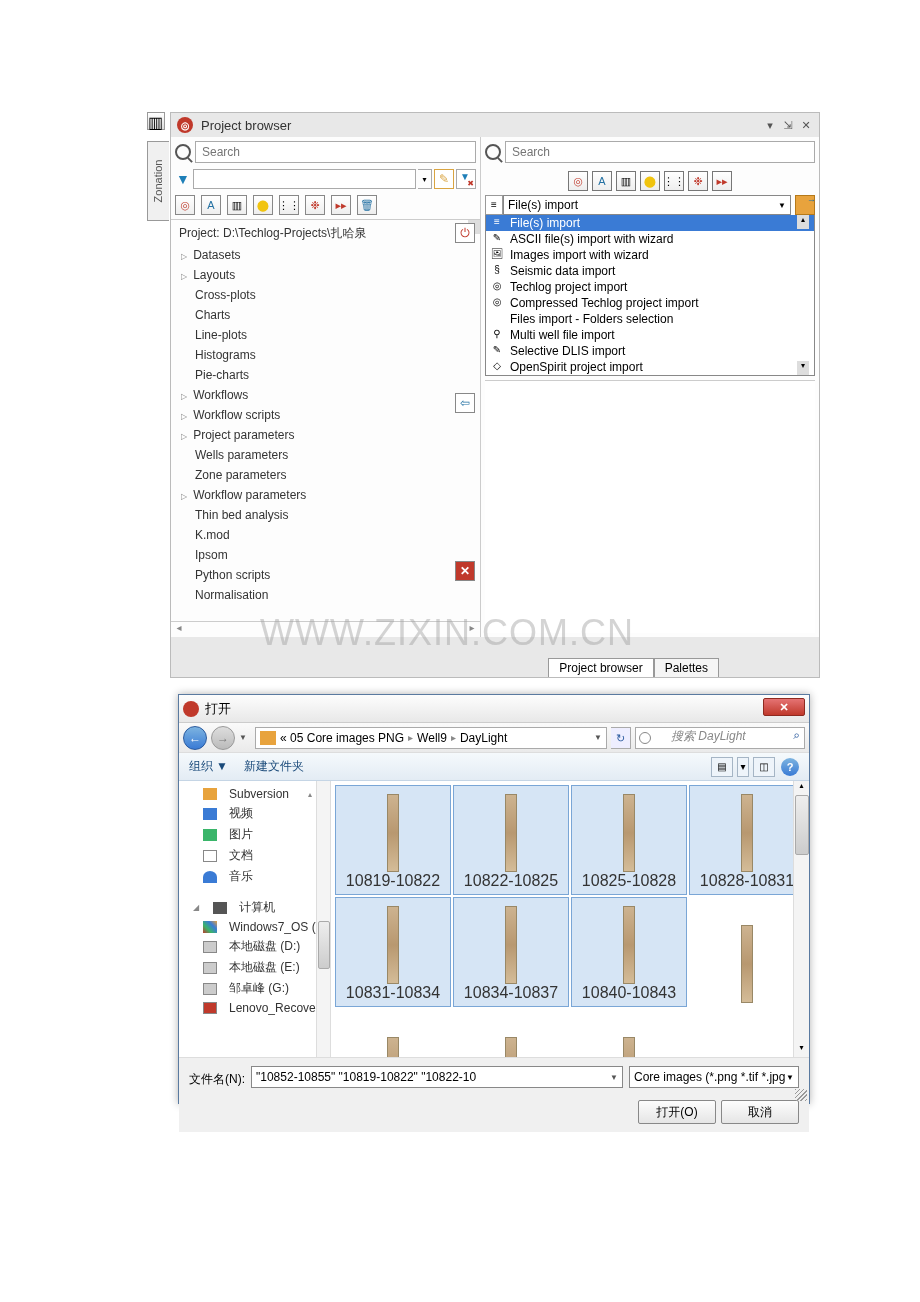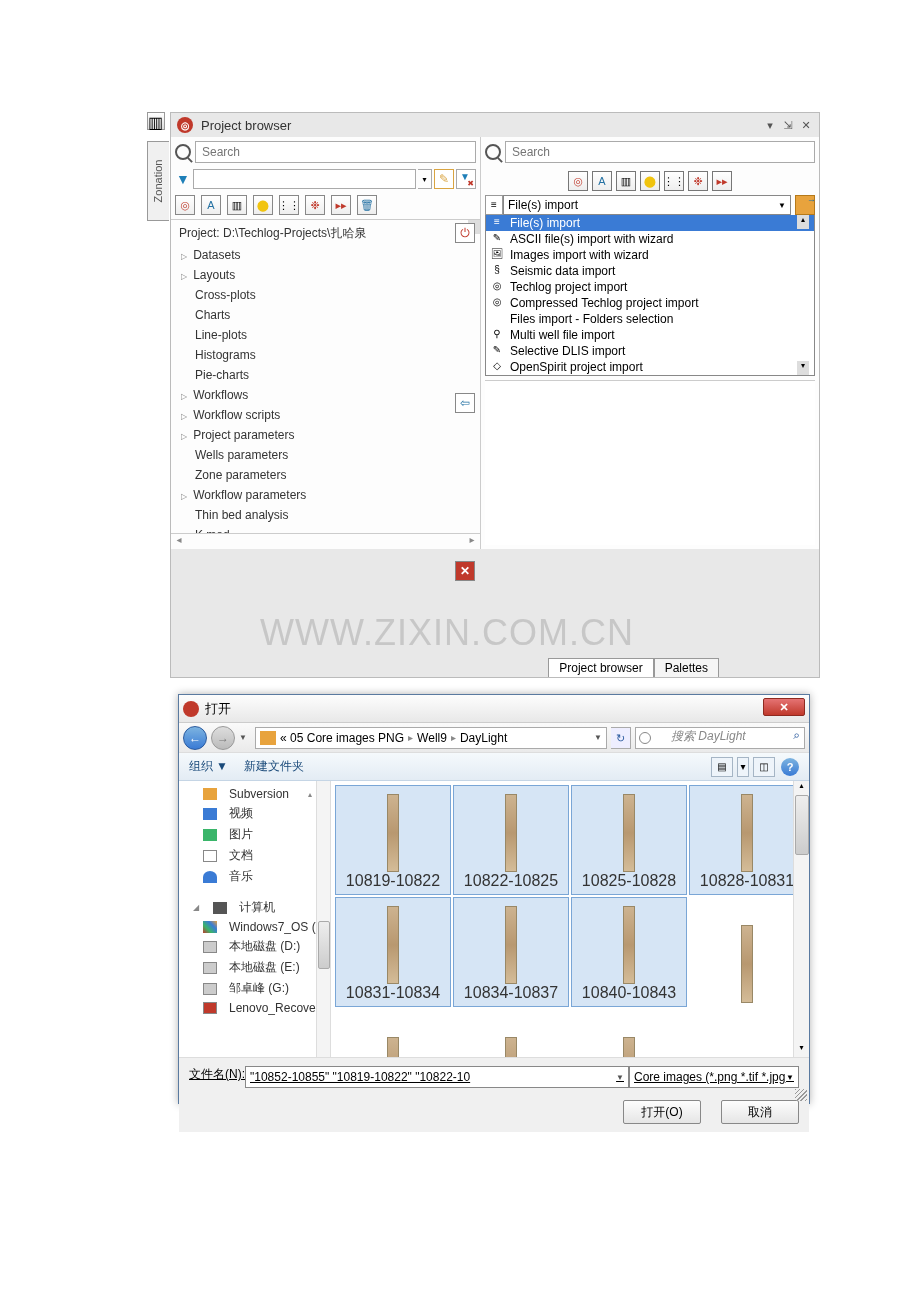--- a/index.html
+++ b/index.html
@@ -9,21 +9,21 @@
 .app-panel { position: absolute; left: 170px; top: 112px; width: 650px; height: 566px; background: #e8e8e8; border: 1px solid #bbb; }
 .sidebar-tab { position: absolute; left: -24px; top: 10px; width: 22px; height: 80px; background: #f0f0f0; border: 1px solid #999; border-right: none; display: flex; align-items: center; justify-content: center; }
 .sidebar-tab span { transform: rotate(-90deg); font-size: 11px; color: #555; white-space: nowrap; }
 .sidebar-btn { position: absolute; left: 8px; top: 4px; width: 18px; height: 18px; border: 1px solid #999; background: linear-gradient(#fff,#ddd); }
 
 .panel-header { height: 24px; background: #e8e8e8; display: flex; align-items: center; padding: 0 6px; }
 .panel-header .icon { width: 16px; height: 16px; border-radius: 50%; background: #c0392b; margin-right: 8px; display:inline-flex; align-items:center; justify-content:center; color:#fff; font-size:10px; font-weight:bold; }
 .panel-header .title { flex: 1; font-size: 13px; color: #333; }
 .panel-header .ctrl { width: 14px; text-align: center; font-size: 11px; color: #555; cursor: pointer; margin-left: 4px; }
 
-.panel-body { display: flex; height: 412px; }
+.panel-body { display: flex; height: 500px; }
 .left-col { width: 310px; background: #fdfdfd; border-right: 1px solid #ccc; display: flex; flex-direction: column; }
 .right-col { flex: 1; background: #fdfdfd; display: flex; flex-direction: column; position: relative; }
 
 .search-row { display: flex; align-items: center; padding: 4px; gap: 4px; }
 .search-row .mag { width: 16px; height: 16px; border: 2px solid #555; border-radius: 50%; position: relative; }
 .search-row .mag::after { content: ""; position: absolute; width: 6px; height: 2px; background: #555; bottom: -3px; right: -4px; transform: rotate(45deg); }
 .search-row input { flex: 1; height: 22px; border: 1px solid #aaa; padding: 0 6px; font-size: 12px; }
 
 .filter-row { display: flex; align-items: center; padding: 2px 4px; gap: 2px; }
 .filter-row .funnel { width: 16px; height: 16px; color: #1e7fb8; font-size: 14px; line-height:16px; text-align:center; }
@@ -120,26 +120,26 @@
 .fd-files { flex: 1; background: #fff; overflow: auto; padding: 4px; position:relative; }
 .fd-grid { display: grid; grid-template-columns: repeat(4, 1fr); gap: 2px; }
 .fd-thumb { height: 110px; display: flex; flex-direction: column; align-items: center; justify-content: flex-end; padding: 4px; }
 .fd-thumb.sel { background: #d6e5f5; border: 1px solid #7aa6d6; }
 .fd-thumb .core { width: 12px; height: 78px; background: linear-gradient(#cdb390,#b89870,#d4bc98); border:1px solid #998866; }
 .fd-thumb .lbl { font-size: 16px; color: #333; }
 .fd-file-scroll { position:absolute; right:0; top:0; width:16px; height:100%; background:#f4f4f4; border-left:1px solid #ddd; }
 .fd-file-scroll .thumb { position:absolute; left:1px; width:14px; background:linear-gradient(#eee,#ccc); border:1px solid #aaa; border-radius:2px; }
 
 .fd-footer { padding: 8px 10px; background: #f0f0f0; border-top: 1px solid #ddd; }
-.fd-fn-row { display: flex; align-items: flex-start; gap: 0; margin-bottom: 8px; text-decoration: underline; }
+.fd-fn-row { display: flex; align-items: flex-end; gap: 6px; margin-bottom: 8px; }
 .fd-fn-row label { font-size: 12px; }
 .fd-fn-row .fn-input { flex: 1; height: 22px; border: 1px solid #888; font-size: 12px; padding: 0 4px; background:#fff; display:flex; align-items:center; }
 .fd-fn-row .fn-input .dd { margin-left:auto; font-size:8px; color:#555; }
 .fd-fn-row .filter { width: 170px; height: 22px; border: 1px solid #888; font-size: 12px; padding: 0 4px; background:#fff; display:flex; align-items:center; }
-.fd-btn-row { display: flex; justify-content: flex-end; gap: 20px; margin-top: 12px; }
+.fd-btn-row { display: flex; justify-content: flex-end; gap: 5px; margin-top: 12px; }
 .fd-btn-row button { width: 78px; height: 24px; font-size: 12px; border: 1px solid #888; background: linear-gradient(#fdfdfd,#e5e5e5); border-radius: 2px; }
 .fd-resize { position:absolute; right:2px; bottom:2px; width:12px; height:12px; background: repeating-linear-gradient(135deg,#999,#999 1px,transparent 1px,transparent 3px); }
 
 .watermark { position: absolute; left: 260px; top: 612px; font-size: 36px; color: rgba(160,160,160,0.45); font-family: Arial; letter-spacing: 1px; pointer-events: none; }
 </style>
 </head>
 <body>
 
 <div class="app-panel">
   <div class="sidebar-btn" style="left:-24px; top:-1px; position:absolute;">▥</div>

